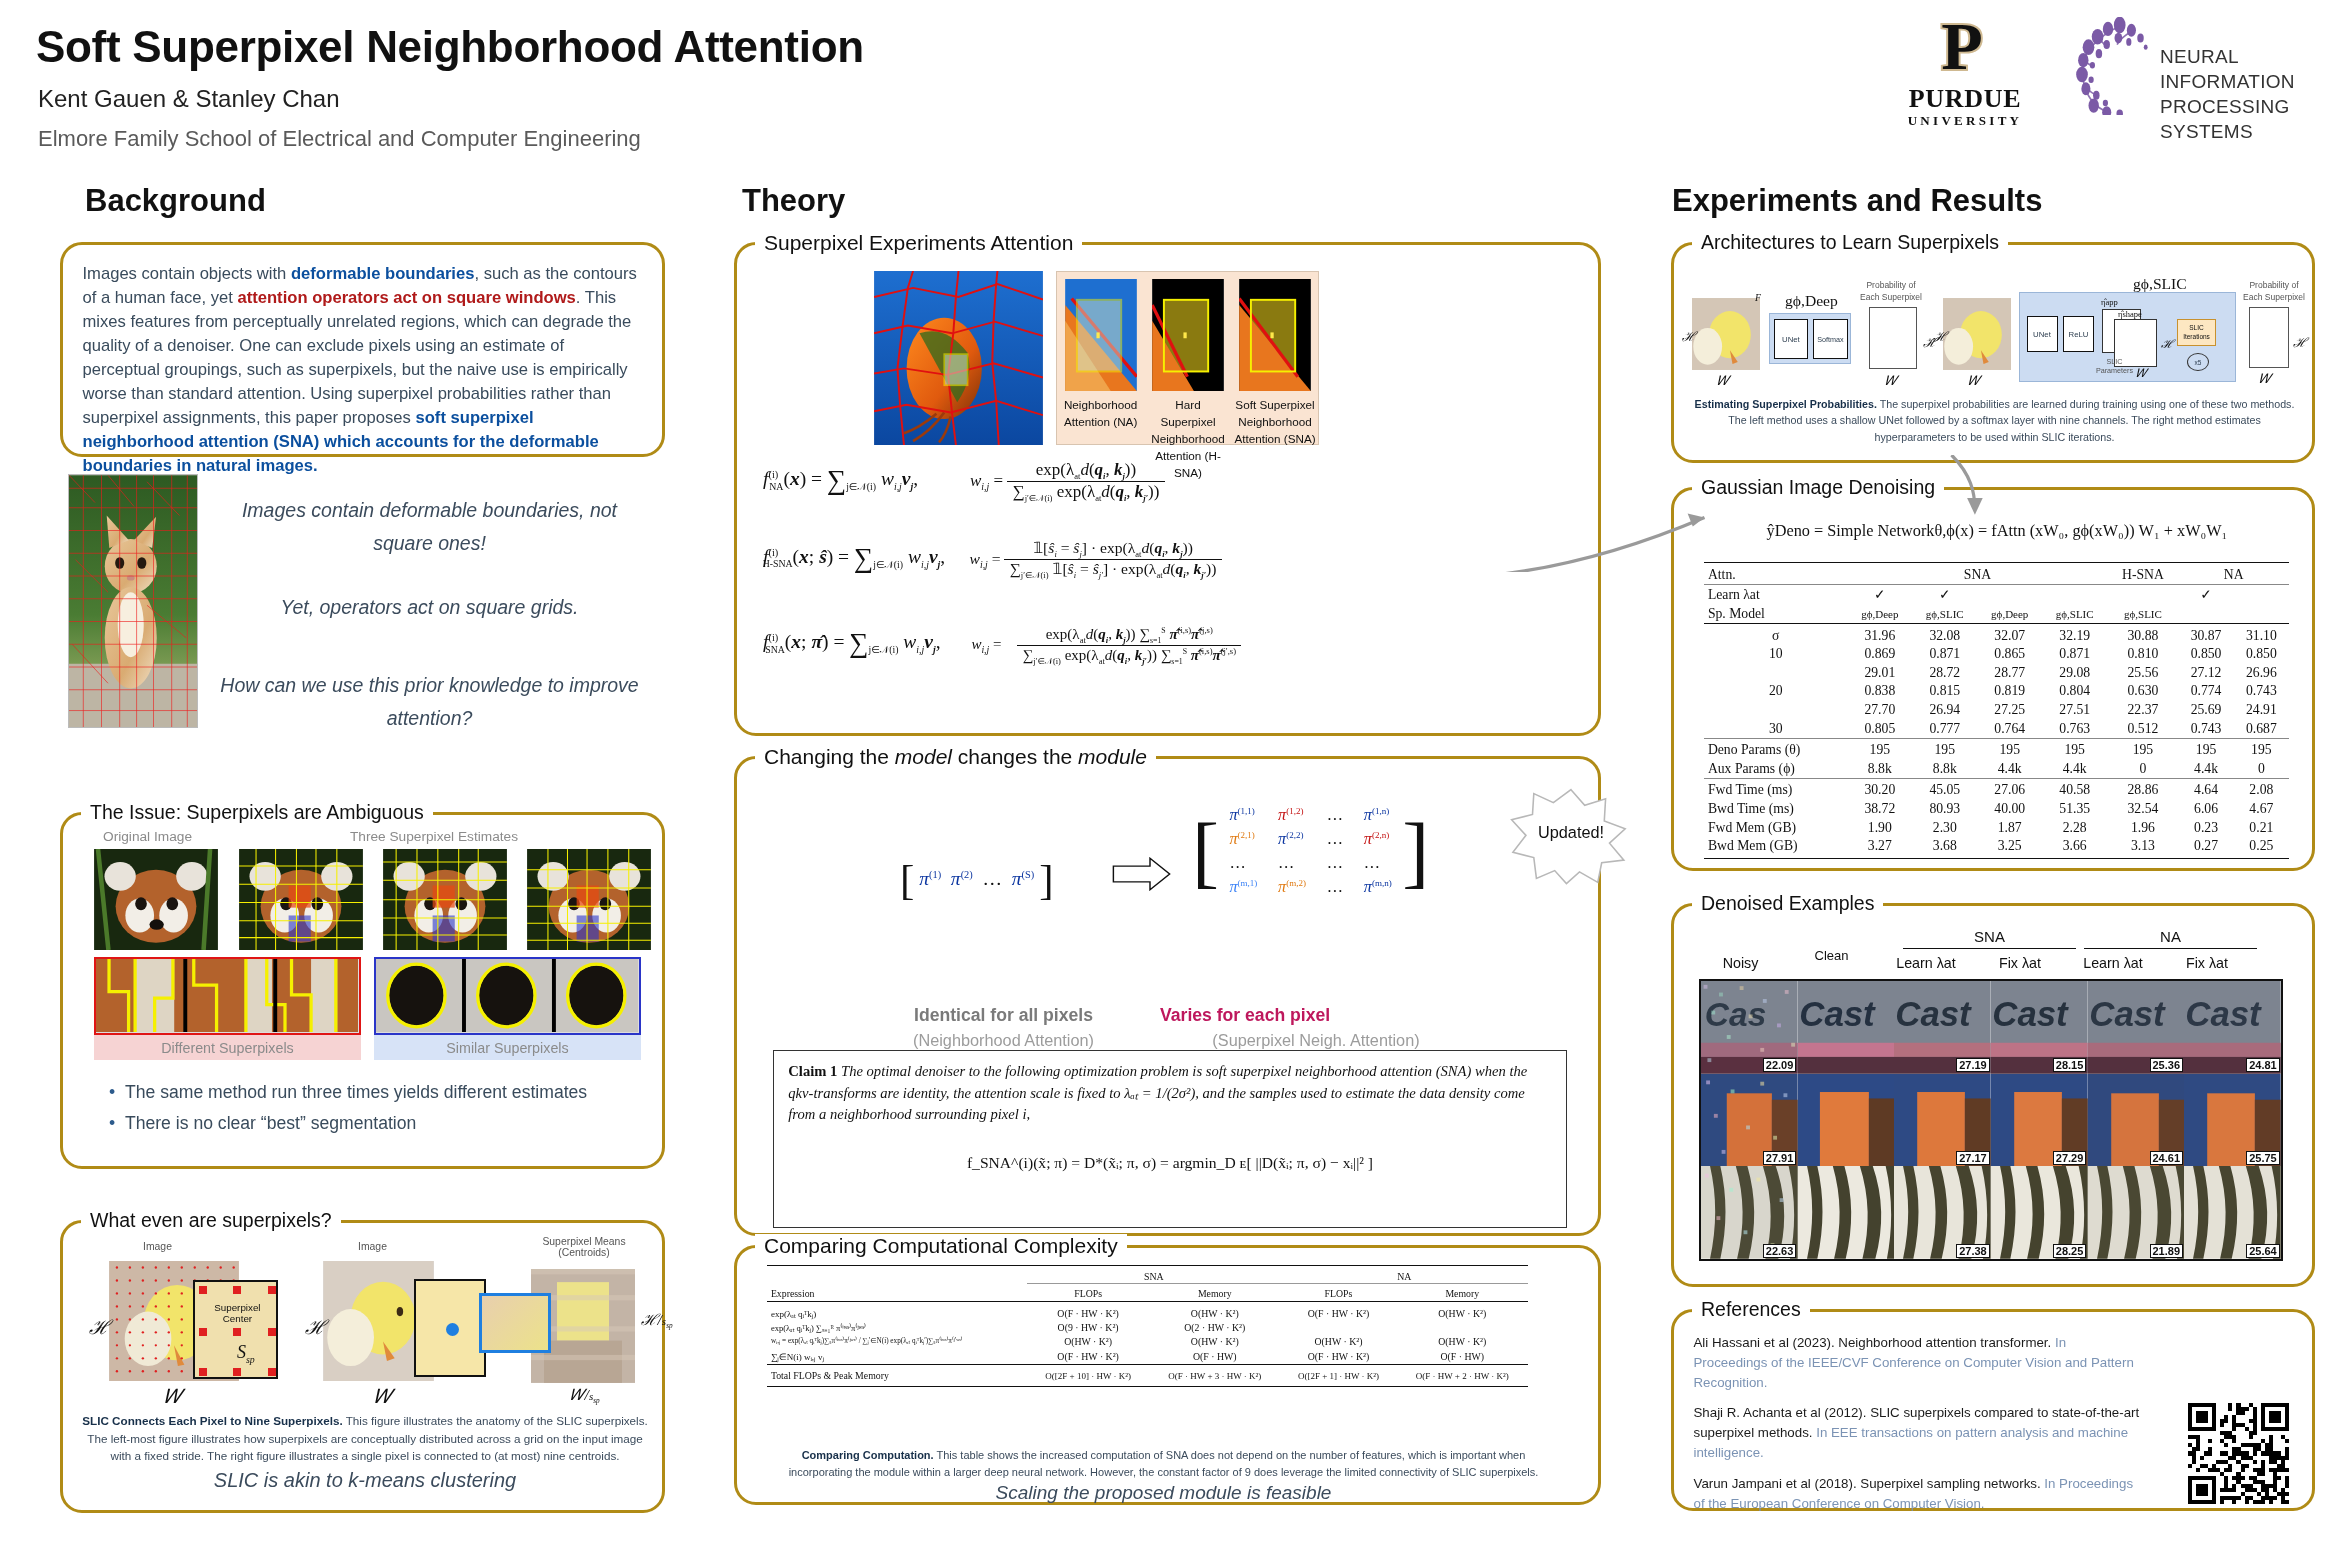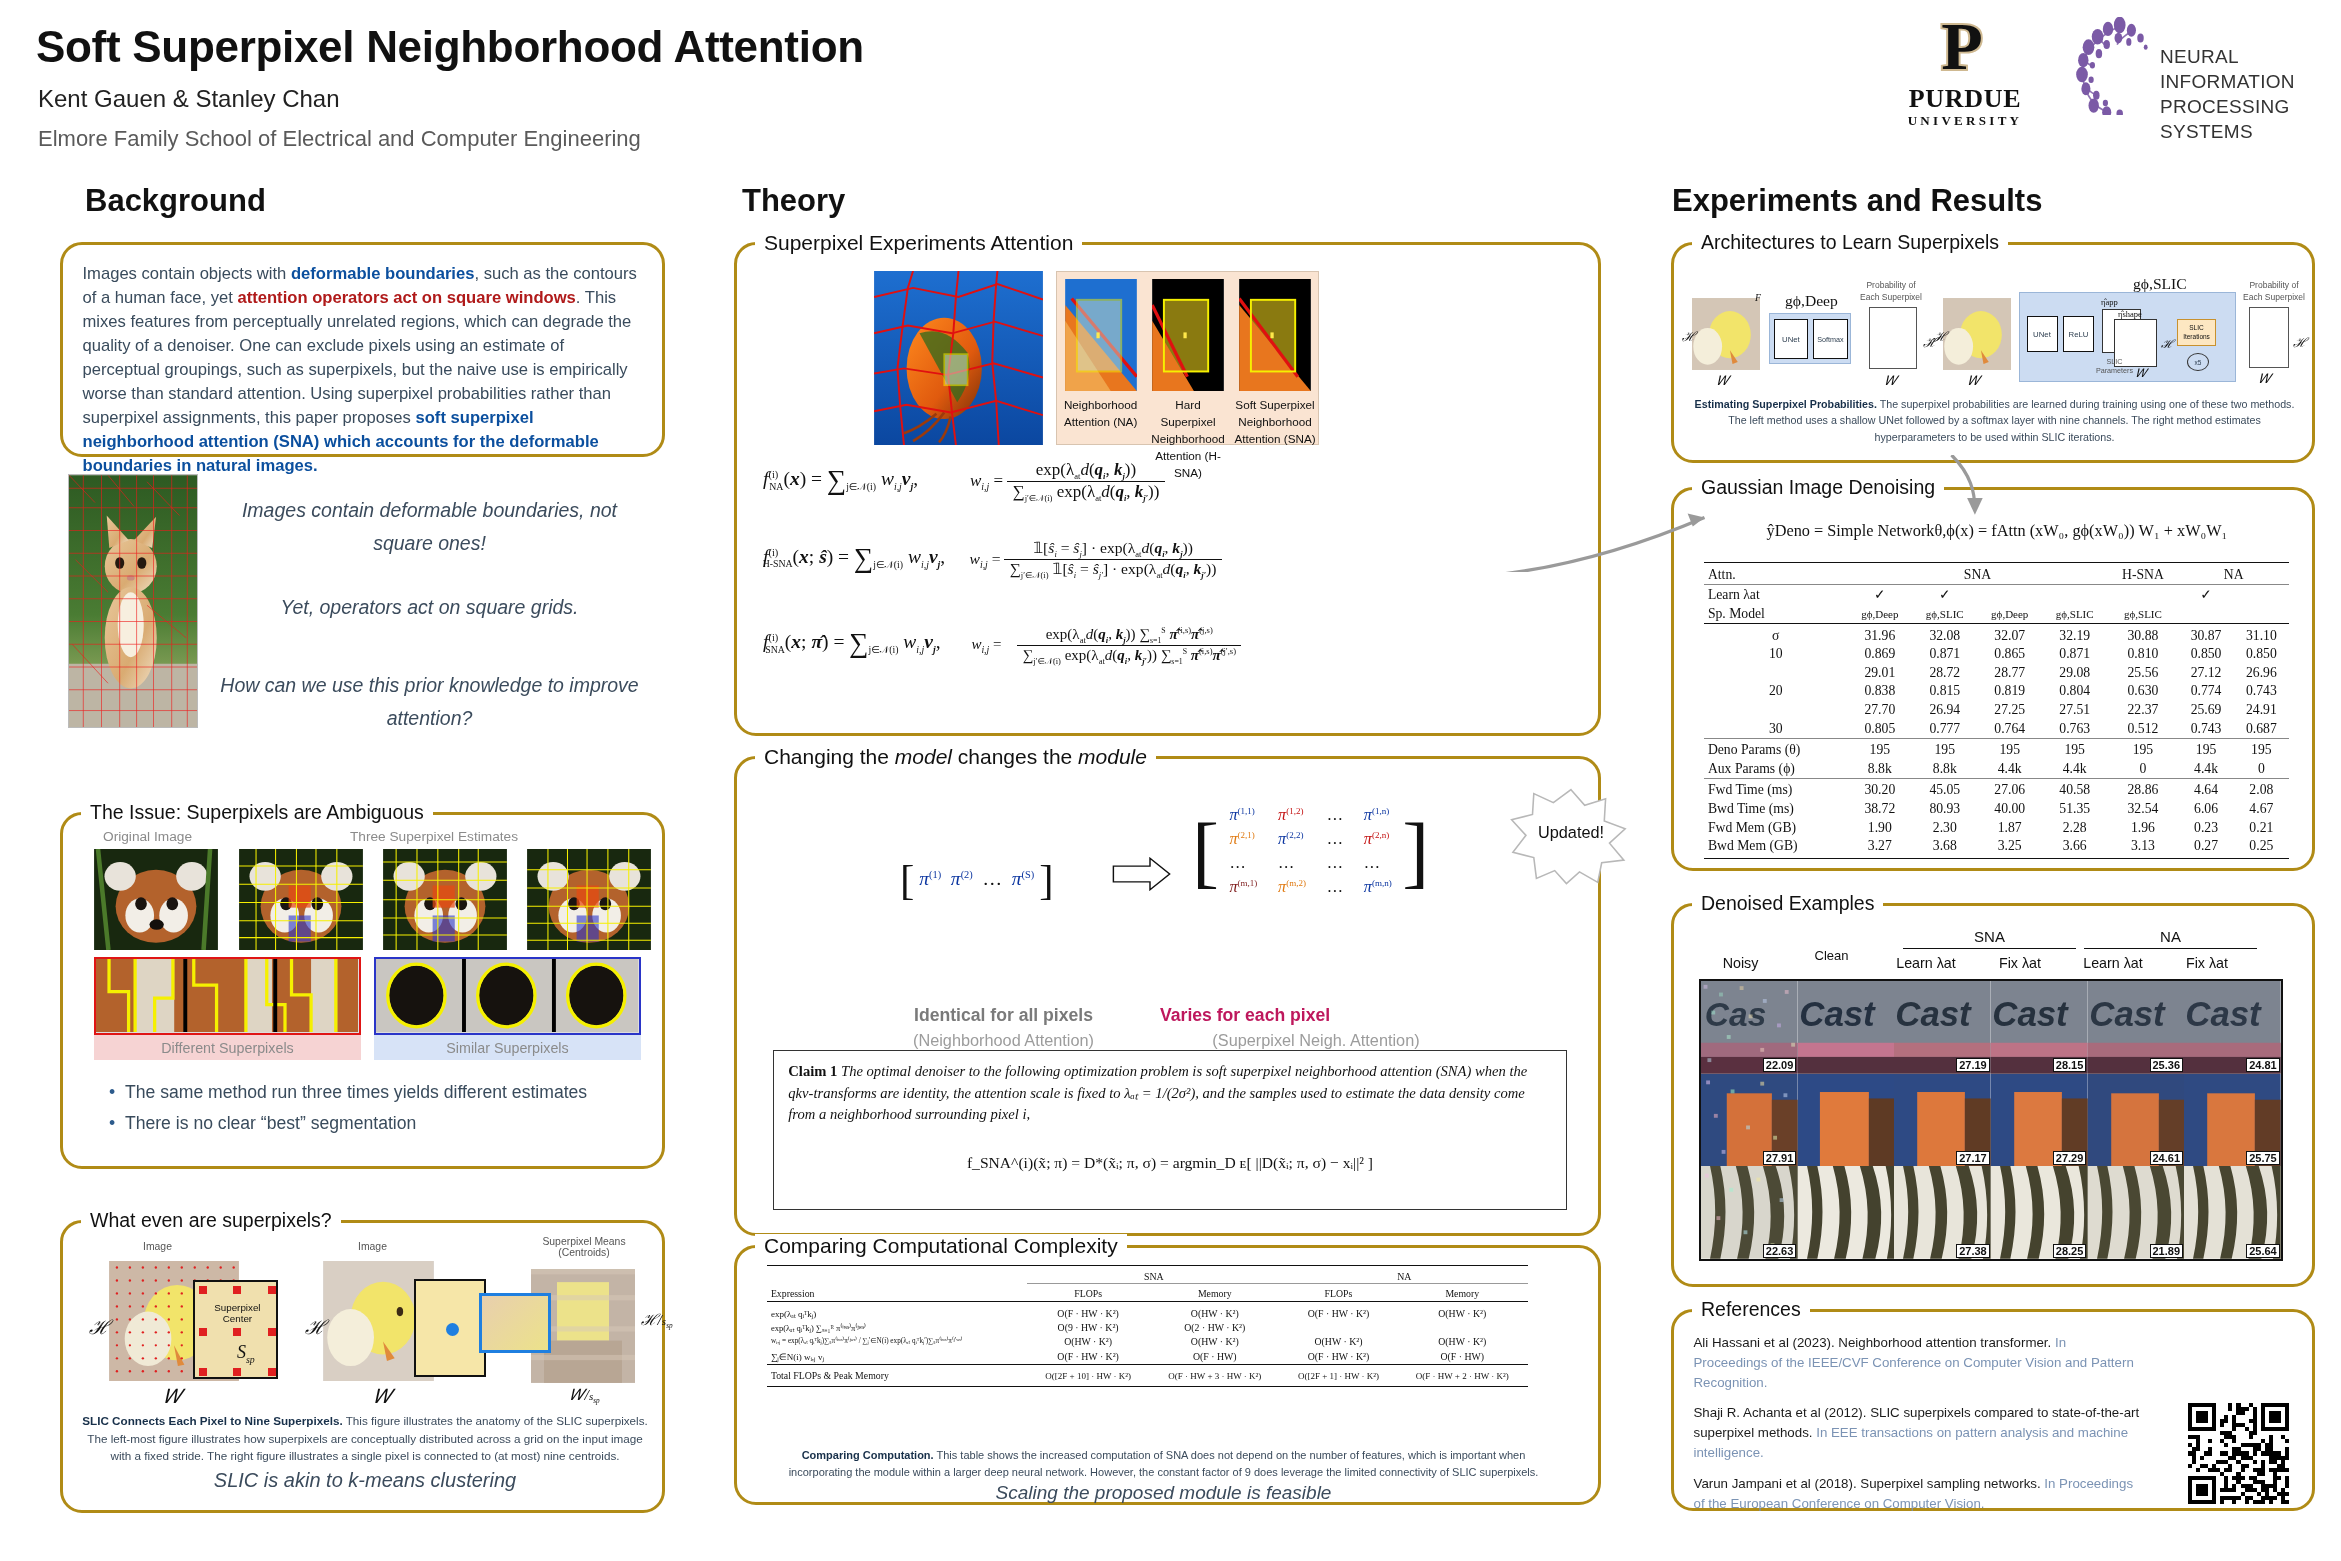--- a/index.html
+++ b/index.html
@@ -666,21 +666,21 @@
         <td style="padding:2px 10.4px; color:#111;">…</td>
         <td style="padding:2px 10.4px; color:#c41212;"><i>π</i><sup style="font-size:9px;">(2,n)</sup></td>
       </tr>
       <tr>
         <td style="padding:2px 10.4px; color:#111;">…</td>
             <td style="padding:2px 10.4px; color:#111;">…</td>
         <td style="padding:2px 10.4px; color:#111;">…</td>
             <td style="padding:2px 10.4px; color:#111;">…</td>
       </tr>
       <tr>
-        <td style="padding:2px 10.4px; color:#7f1d1d;"><i>π</i><sup style="font-size:9px;">(m,1)</sup></td>
+        <td style="padding:2px 10.4px; color:#3b82f6;"><i>π</i><sup style="font-size:9px;">(m,1)</sup></td>
         <td style="padding:2px 10.4px; color:#e07a12;"><i>π</i><sup style="font-size:9px;">(m,2)</sup></td>
         <td style="padding:2px 10.4px; color:#111;">…</td>
         <td style="padding:2px 10.4px; color:#0b35a0;"><i>π</i><sup style="font-size:9px;">(m,n)</sup></td>
       </tr>
     </tbody>
       </table>
   </div>
 
   <div style="position:absolute; left:130px; top:246px; width:273px; text-align:center; font-size:17.6px; color:#7a7a7a; font-weight:700;">Identical for all pixels</div>
   <div style="position:absolute; left:130px; top:272px; width:273px; text-align:center; font-size:16.3px; color:#9c9c9c;">(Neighborhood Attention)</div>
@@ -699,21 +699,21 @@
   <div class="formula" style="position:absolute; left:651px; top:398px; font-size:17.6px; font-weight:700; color:#111;">x|s ~ p(x|s)</div>
 </div>
 
 <div class="starburst" style="left:1509px; top:787px;">
   <svg width="124" height="98" viewBox="0 0 190 150">
     <polygon points="95,4 116,28 148,18 146,52 178,64 154,86 176,112 142,116 136,146 108,130 88,148 70,128 42,140 38,108 6,100 26,74 4,50 36,42 38,10 68,24" fill="#fff" stroke="#b8b8b8" stroke-width="2.4"></polygon>
   </svg>
   <div class="lbl">Updated!</div>
 </div>
 
-<div style="position:absolute; left:773px; top:1050px; width:794px; height:160px; border:1.6px solid #333; background:#fff;">
+<div style="position:absolute; left:773px; top:1050px; width:794px; height:178px; border:1.6px solid #333; background:#fff;">
   <div style="padding:10.4px 14.3px; font-family:'Liberation Serif',serif; font-size:14.6px; line-height:21.5px; color:#111;">
     <b>Claim 1</b>
     <i>The optimal denoiser to the following optimization problem is soft superpixel neighborhood attention (SNA) when the qkv-transforms are identity, the attention scale is fixed to λₐₜ = 1/(2σ²), and the samples used to estimate the data density come from a neighborhood surrounding pixel i,</i>
   </div>
   <div style="position:absolute; left:0; top:103px; width:100%; text-align:center; font-family:'Liberation Serif',serif; font-size:15.6px; color:#111;">f_SNA^(i)(x̃; π) = D*(x̃ᵢ; π, σ) = argmin_D ᴇ[ ||D(x̃ᵢ; π, σ) − xᵢ||² ]</div>
 </div>
 
 <div class="panel" style="left:734px; top:1245px; width:867px; height:260px;">
   <div class="panel-legend big">Comparing Computational Complexity</div>
 

